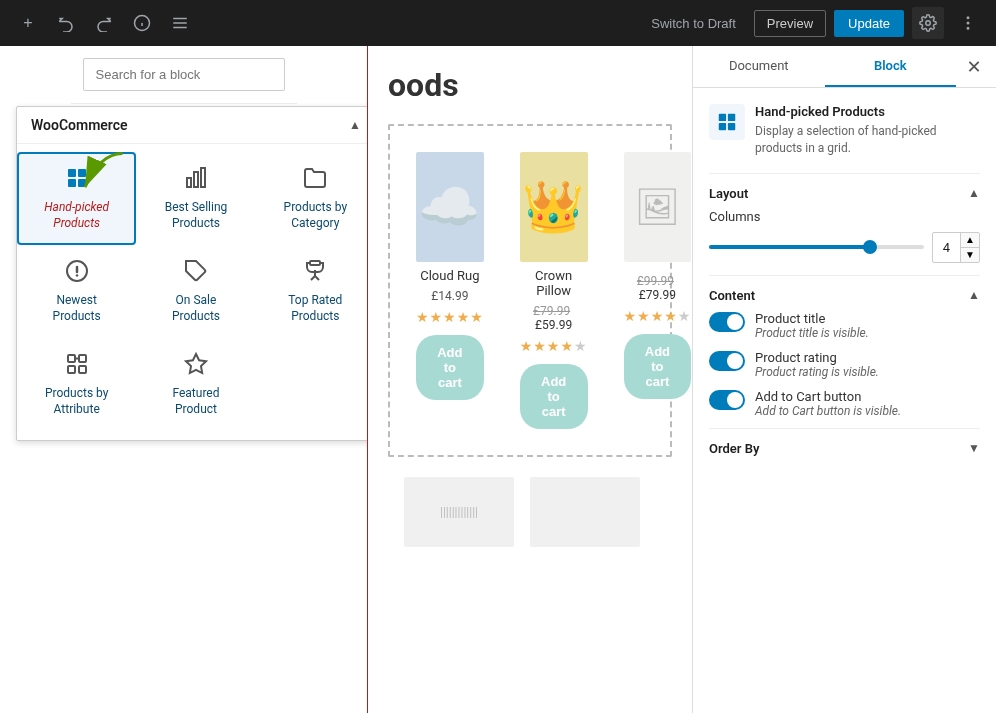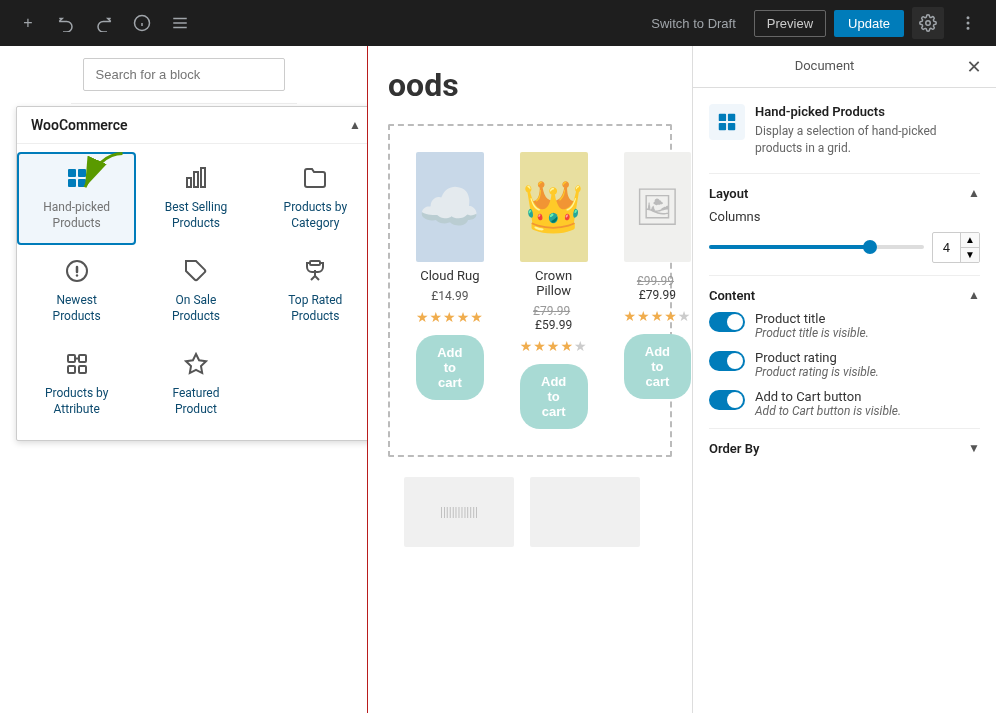--- a/index.html
+++ b/index.html
@@ -275,21 +275,21 @@
 
         <div class="woo-item" style="background: #f0f6fb; outline: 2px solid #007cba; outline-offset: -2px;">
           <div class="woo-item-icon">
             <svg width="24" height="24" viewBox="0 0 24 24" fill="#007cba">
                 <rect x="3" y="3" width="8" height="8" rx="1"></rect>
                 <rect x="13" y="3" width="8" height="8" rx="1"></rect>
                 <rect x="3" y="13" width="8" height="8" rx="1"></rect>
                 <rect x="13" y="13" width="8" height="8" rx="1"></rect>
               </svg>
           </div>
-          <div class="woo-item-label" style="white-space:pre-line; color:#737373;">Hand-picked
+          <div class="woo-item-label" style="white-space:pre-line; color:#b91c1c;font-style:italic;">Hand-picked
 Products</div>
         </div>
 
         <div class="woo-item">
           <div class="woo-item-icon">
             <svg width="24" height="24" viewBox="0 0 24 24" fill="none" stroke="#555" stroke-width="2">
                 <rect x="3" y="12" width="4" height="9"></rect>
                 <rect x="10" y="6" width="4" height="15"></rect>
                 <rect x="17" y="2" width="4" height="19"></rect>
               </svg>
@@ -431,20 +431,21 @@
         <span>|||||||||||||</span>
       </div>
       <div style="width:110px; height:70px; background:#f0f0f0; border-radius:2px; display:flex; align-items:center; justify-content:center; color:#bbb; font-size:12px;">
       </div>
     </div>
   </div>
 
   <div class="right-panel">
     <div class="right-panel-tabs">
       <div class="right-tab">Document</div>
+      <div class="right-tab active">Block</div>
       <button class="close-right-btn">✕</button>
     </div>
 
     <div class="right-panel-content">
 
       <div class="block-info">
         <div class="block-icon-box">
           <svg width="22" height="22" viewBox="0 0 24 24" fill="#007cba">
               <rect x="3" y="3" width="8" height="8" rx="1"></rect>
               <rect x="13" y="3" width="8" height="8" rx="1"></rect>

